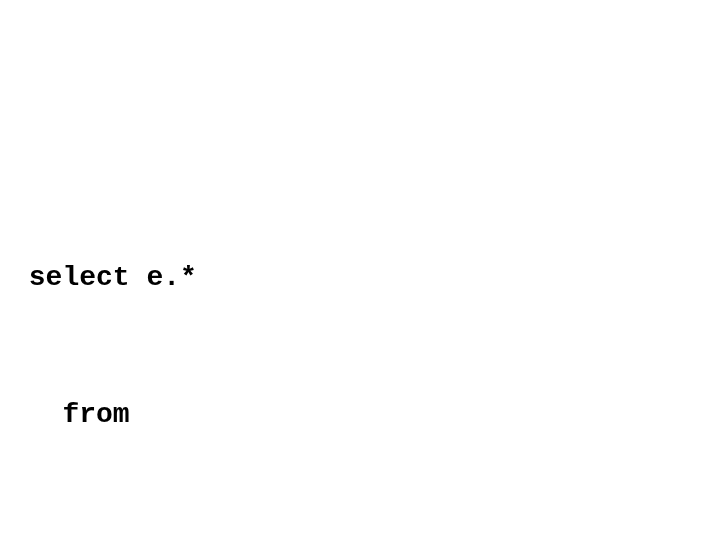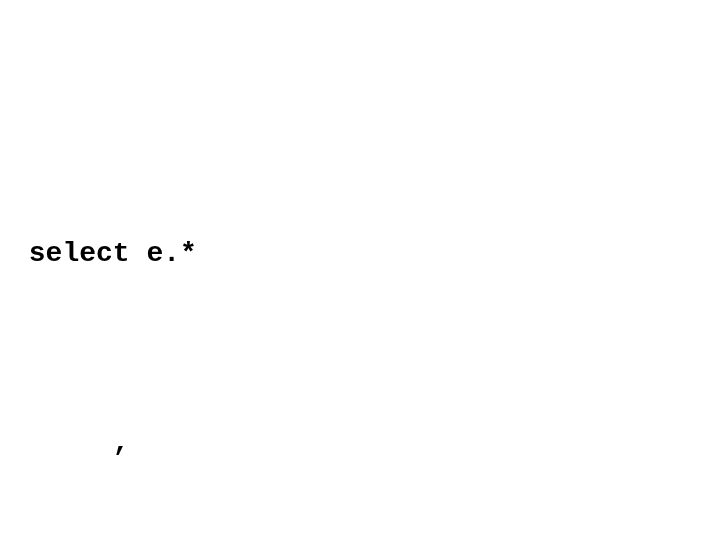--- a/index.html
+++ b/index.html
@@ -17,20 +17,21 @@
       line-height: 1.35;
       color: #000000;
       padding: 8px 0 0 12px;
       white-space: pre;
     }
     .sql-block {
       display: block;
     }
     .row {
       display: flex;
+      margin-top: 24px;
     }
     .kw {
       display: inline-block;
       width: 7ch;
       text-align: right;
     }
     .body-part {
       display: inline-block;
       padding-left: 1ch;
     }
@@ -38,21 +39,21 @@
 </head>
 <body>
 
 
 
 <div class="sql-block">
   <div class="row">
     <span class="kw">select</span><span class="body-part">e.*</span>
   </div>
   <div class="row">
-    
+    <span class="kw">from</span>
   </div>
   <div class="row">
     <span class="kw">,</span>
   </div>
   
   
   
   
   
   

